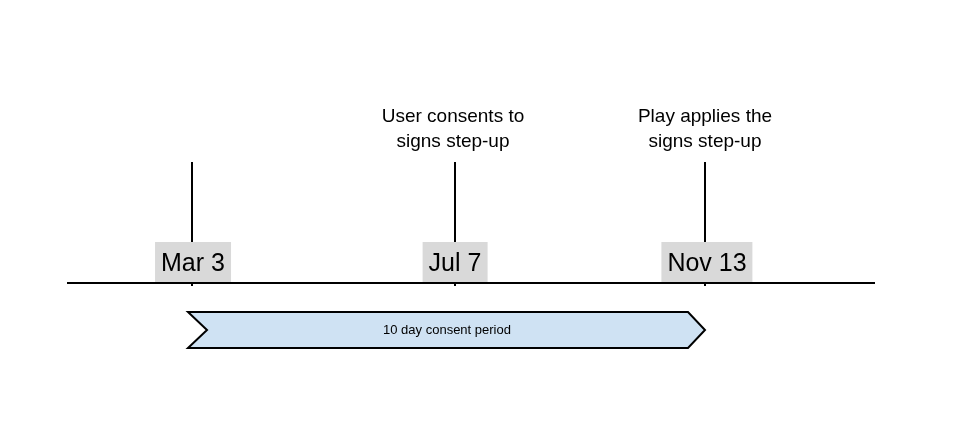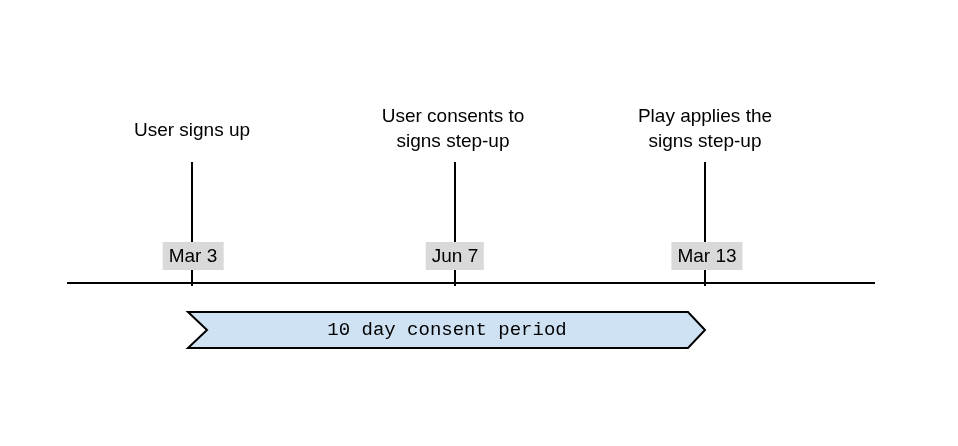--- a/index.html
+++ b/index.html
@@ -40,62 +40,60 @@
     line-height: 25px;
     white-space: pre-line;
   }
   .event-label.e1 { left: 192px; top: 117px; }
   .event-label.e2 { left: 453px; top: 103px; }
   .event-label.e3 { left: 705px; top: 103px; }
   .date-badge {
     position: absolute;
     transform: translateX(-50%);
     top: 242px;
-    font-size: 19px;
+    font-size: 25px;
     line-height: 24px;
-    padding: 2px 6px;
+    padding: 8px 6px;
     background: #d9d9d9;
     white-space: nowrap;
   }
   .date-badge.d1 { left: 193px; }
   .date-badge.d2 { left: 455px; }
   .date-badge.d3 { left: 707px; }
   .banner-label {
     position: absolute;
     left: 447px;
     top: 312px;
     height: 36px;
     line-height: 36px;
     transform: translateX(-50%);
-    font-size: 19px;
+    font-size: 13px;
     white-space: nowrap;
-    font-family: Liberation Mono, monospace;
   }
 </style>
 </head>
 <body>
 
 <div class="diagram">
 
   <svg class="layer-svg" viewBox="0 0 958 446">
 
     <line class="axis-line" x1="67" y1="283" x2="875" y2="283"></line>
 
     <line class="tick-line" x1="192" y1="162" x2="192" y2="286"></line>
     <line class="tick-line" x1="455" y1="162" x2="455" y2="286"></line>
     <line class="tick-line" x1="705" y1="162" x2="705" y2="286"></line>
 
     <polygon class="banner-shape" points="188,312 688,312 705,330 688,348 188,348 207,330" fill="#cfe2f3"></polygon>
   </svg>
 
-  <div class="event-label e1">User signs up</div>
   <div class="event-label e2">User consents to
 signs step-up</div>
   <div class="event-label e3">Play applies the
 signs step-up</div>
 
   <div class="date-badge d1" style="background-color: rgb(217, 217, 217);">Mar 3</div>
-  <div class="date-badge d2" style="background-color: rgb(217, 217, 217);">Jun 7</div>
-  <div class="date-badge d3" style="background-color: rgb(217, 217, 217);">Mar 13</div>
+  <div class="date-badge d2" style="background-color: rgb(217, 217, 217);">Jul 7</div>
+  <div class="date-badge d3" style="background-color: rgb(217, 217, 217);">Nov 13</div>
 
   <div class="banner-label">10 day consent period</div>
 
 </div>
 
 </body></html>

